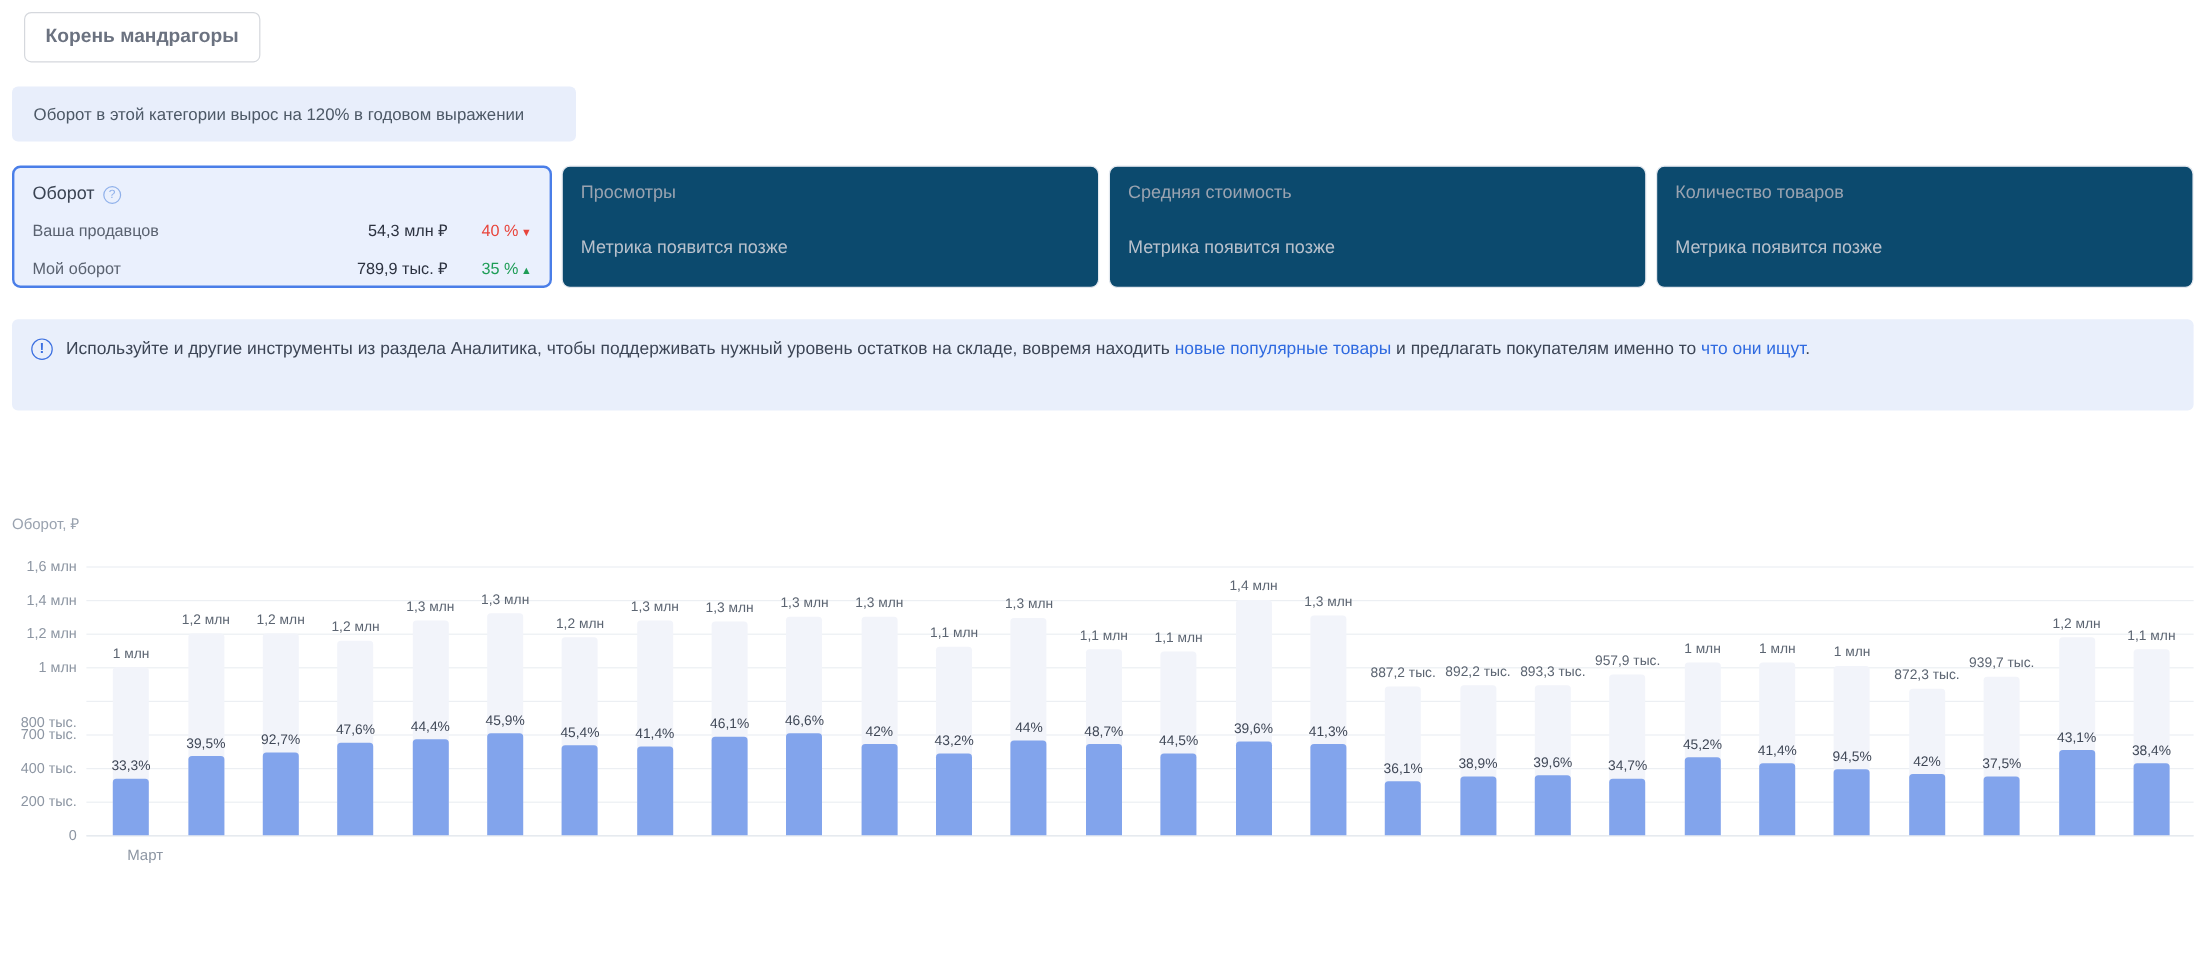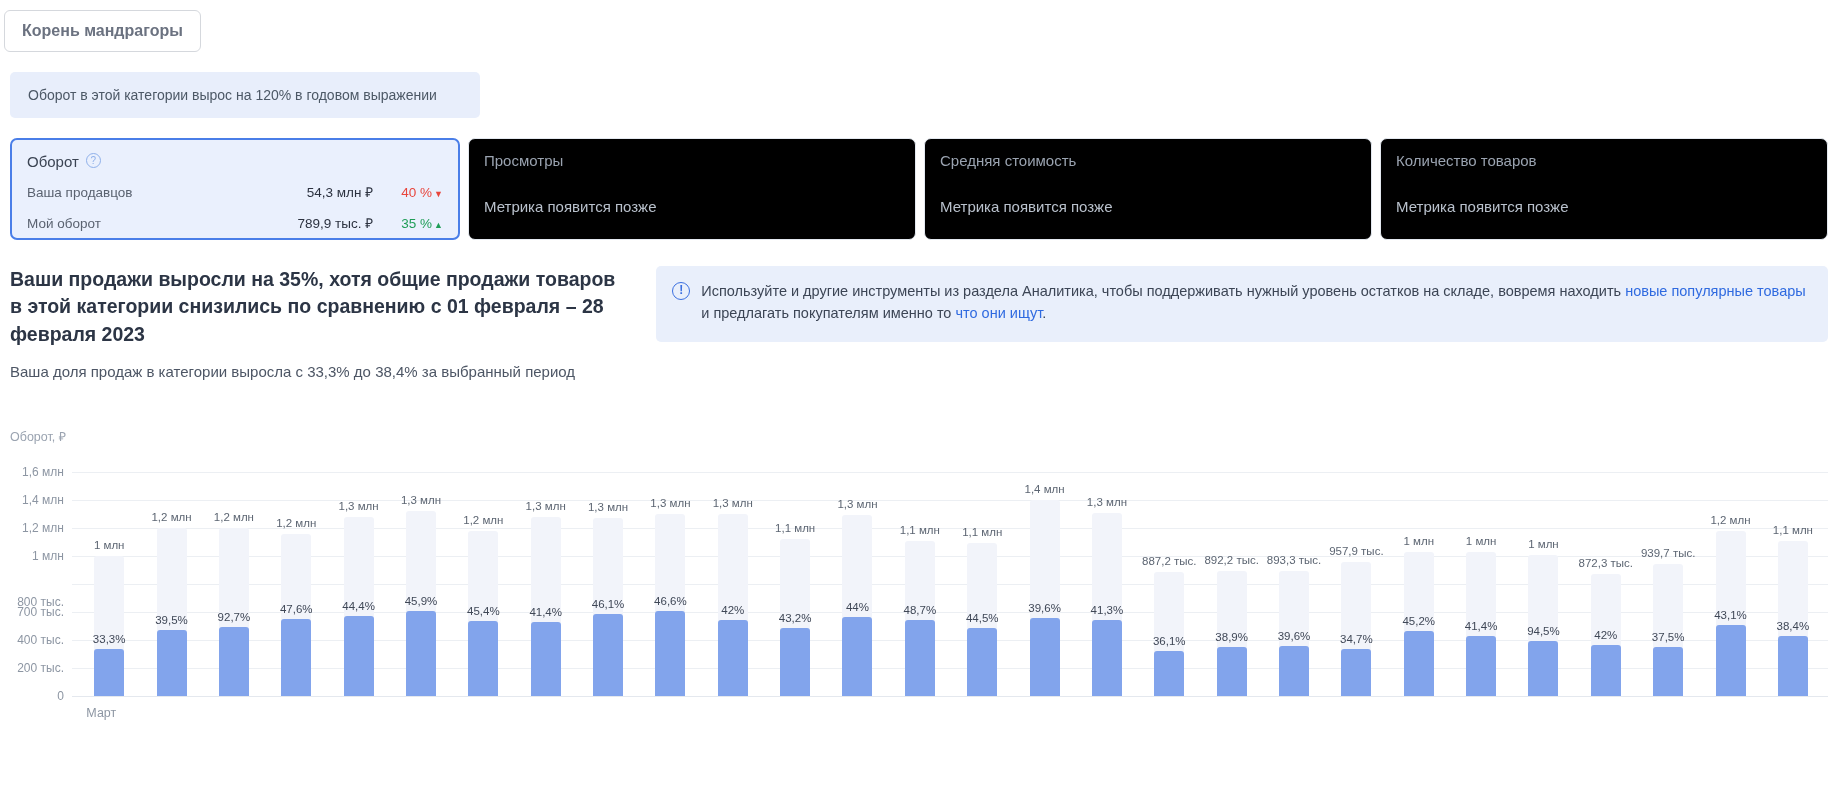--- a/index.html
+++ b/index.html
@@ -6,21 +6,21 @@
   html, body {
     margin: 0; padding: 0;
     width: 1838px; height: 796px;
     background: #ffffff;
     font-family: "Liberation Sans", sans-serif;
     overflow: hidden;
   }
   .page { position: relative; width: 1838px; height: 796px; }
 
   
-  .chip-row { padding: 10px 10px 0 4px; }
+  .chip-row { padding: 10px 10px 0 20px; }
   .chip {
     display: inline-block;
     border: 1px solid #d5d8dd;
     border-radius: 6px;
     padding: 11px 17px;
     font-size: 16px;
     font-weight: bold;
     color: #6b7280;
     background: #fff;
     line-height: 1.1;
@@ -48,28 +48,28 @@
     height: 102px;
     border-radius: 7px;
     padding: 13px 15px 0 15px;
     position: relative;
   }
   .card.active {
     background: #eaf0fd;
     border: 2px solid #4a7ee8;
   }
   .card.idle {
-    background: #000000;
+    background: #0c4a6e;
     border: 1px solid #e3e8ef;
   }
   .card-title {
     font-size: 15px;
     color: #3b4453;
     display: flex;
-    align-items: flex-start;
+    align-items: flex-end;
     gap: 7px;
   }
   .card.idle .card-title { color: #9aa3b0; }
   .q-icon {
     width: 15px; height: 15px;
     border-radius: 50%;
     border: 1.3px solid #8fb0ea;
     color: #8fb0ea;
     font-size: 10px;
     line-height: 13px;
@@ -233,21 +233,21 @@
   }
   .axis-base {
     position: absolute;
     left: 62px; right: 0;
     top: 238px;
     height: 1px;
     background: #e4e8ee;
   }
   .x-labels {
     position: absolute;
-    left: 60px; right: 4px;
+    left: 80px; right: 4px;
     top: 248px;
     display: flex;
   }
   .x-slot {
     flex: 1 1 0;
     text-align: center;
     font-size: 12.5px;
     color: #8d96a3;
   }
 </style>
@@ -298,24 +298,20 @@
     <div class="card idle">
       <div class="card-title">
         <span>Количество товаров</span>
       </div>
       <div class="card-placeholder">Метрика появится позже</div>
     </div>
 
   </div>
 
   <div class="mid">
-    <div class="mid-left">
-      <h1 class="headline">Ваши продажи выросли на 35%, хотя общие продажи товаров в этой категории снизились по сравнению с 01 февраля – 28 февраля 2023</h1>
-      <div class="subline">Ваша доля продаж в категории выросла с 33,3% до 38,4% за выбранный период</div>
-    </div>
     <div class="banner">
       <div class="banner-icon">!</div>
       <div class="banner-text"><span>Используйте и другие инструменты из раздела Аналитика, чтобы поддерживать нужный уровень остатков на складе, вовремя находить </span><a href="#">новые популярные товары</a><span> и предлагать покупателям именно то </span><a href="#">что они ищут</a><span>.</span></div>
     </div>
   </div>
 
   <div class="chart-wrap">
     <div class="y-title">Оборот, ₽</div>
     <div class="plot">
       <div id="gridlines">

